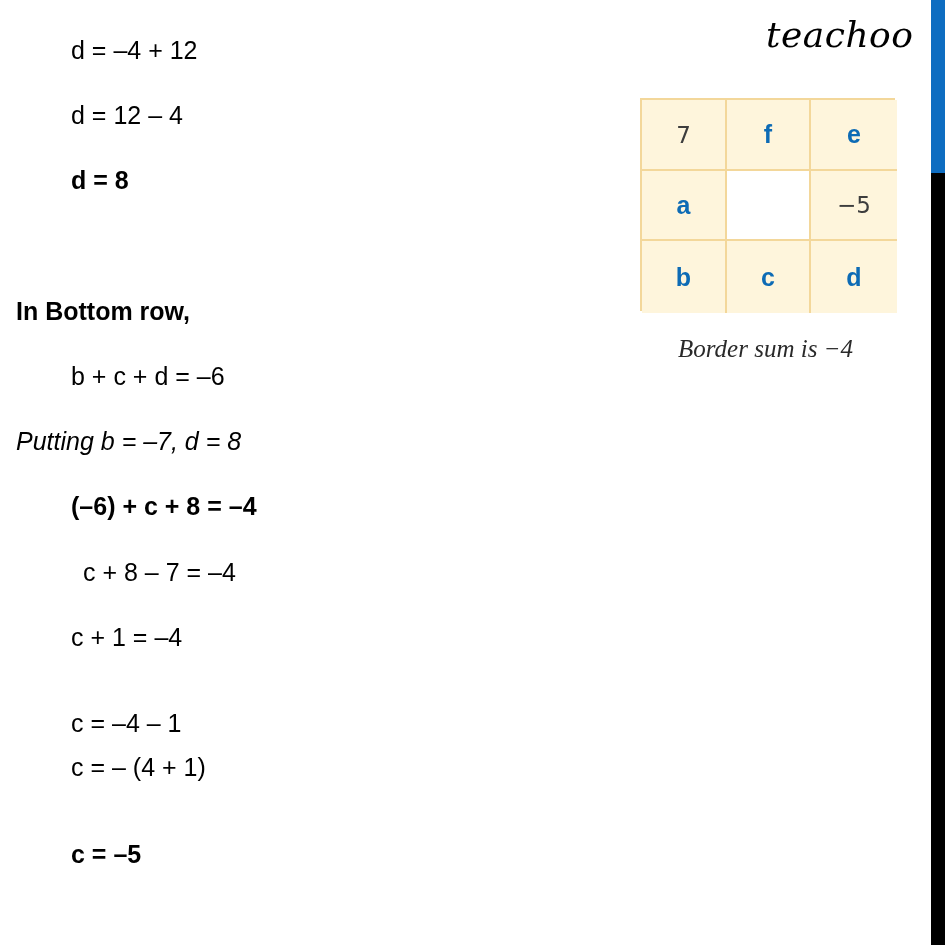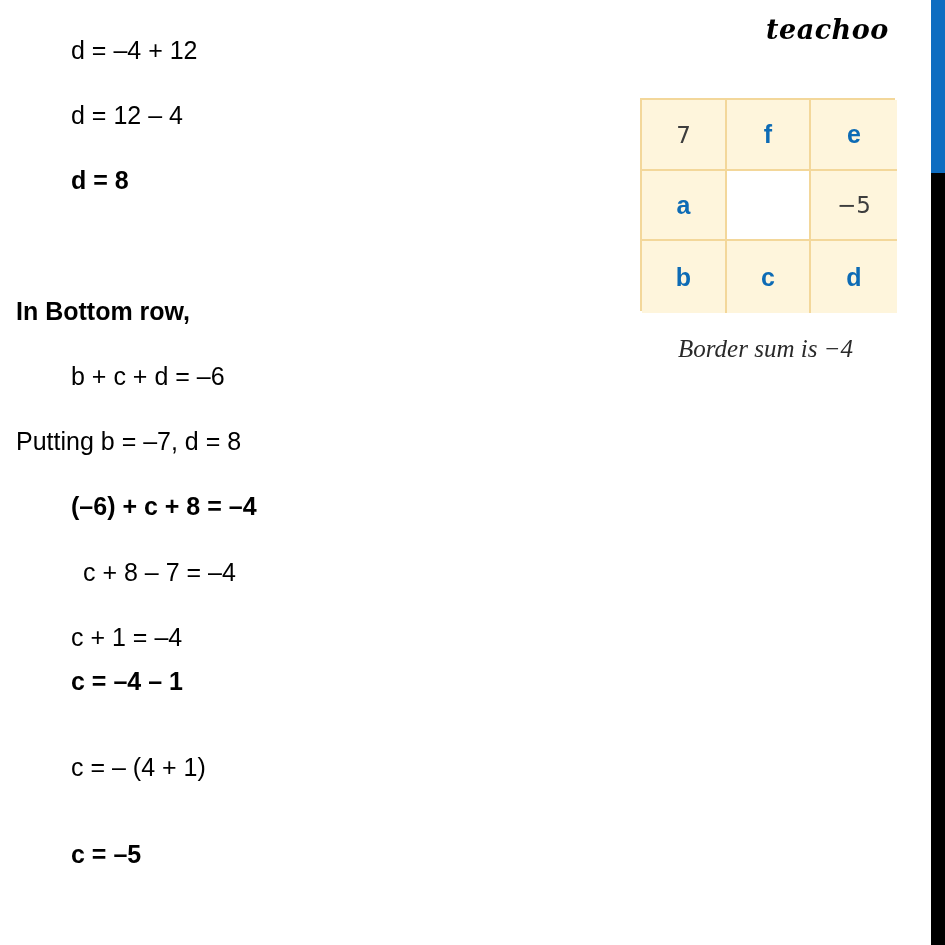--- a/index.html
+++ b/index.html
@@ -19,30 +19,30 @@
       position: absolute;
       font-family: "Liberation Sans", sans-serif;
       font-size: 25px;
       line-height: 30px;
       white-space: nowrap;
       color: #000;
     }
     .indent { left: 71px; }
     .noindent { left: 16px; text-align: center; }
     .bold { font-weight: bold; }
-    .italic { }
+    .italic { font-style: italic; }
 
     .logo {
       position: absolute;
       left: 766px;
       top: 14px;
       font-family: "DejaVu Serif", serif;
       font-style: italic;
-      font-weight: bold;
-      font-size: 27px;
+      font-weight: normal;
+      font-size: 36px;
       letter-spacing: 0.5px;
       color: #000;
     }
 
     .side-bar {
       position: absolute;
       left: 931px;
       top: 0;
       width: 14px;
       height: 945px;
@@ -116,21 +116,21 @@
 <div>
   <div class="line indent" style="top:35px;">d = –4 + 12</div>
   <div class="line indent" style="top:100px;">d = 12 – 4</div>
   <div class="line indent bold" style="top:165px;text-align:right;">d = 8</div>
   <div class="line noindent bold" style="top:296px;">In Bottom row,</div>
   <div class="line indent" style="top:361px;">b + c + d = –6</div>
   <div class="line noindent italic" style="top:426px;">Putting b = –7, d = 8</div>
   <div class="line indent bold" style="top:491px;">(–6) + c + 8 = –4</div>
   <div class="line indent" style="top:557px;margin-left:12px;">c + 8 – 7 = –4</div>
   <div class="line indent" style="top:622px;">c + 1 = –4</div>
-  <div class="line indent" style="top:666px;font-weight:bold;">c = –4 – 1</div>
+  <div class="line indent" style="top:708px;">c = –4 – 1</div>
   <div class="line indent" style="top:752px;">c = – (4 + 1)</div>
   <div class="line indent bold" style="top:839px;">c = –5</div>
 </div>
 
 <div class="grid">
   <div class="cell given">7</div>
   <div class="cell var">f</div>
   <div class="cell var col3">e</div>
 
   <div class="cell var">a</div>

